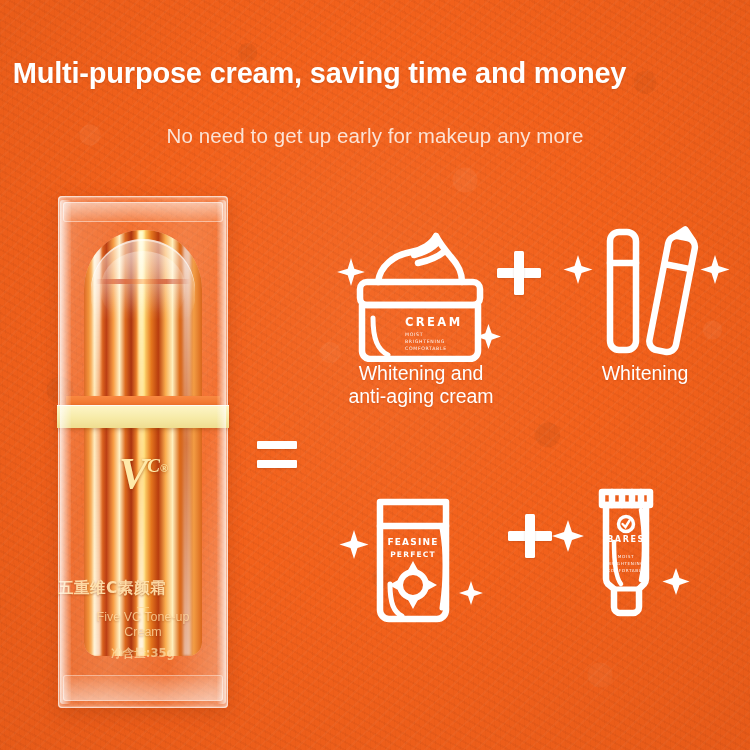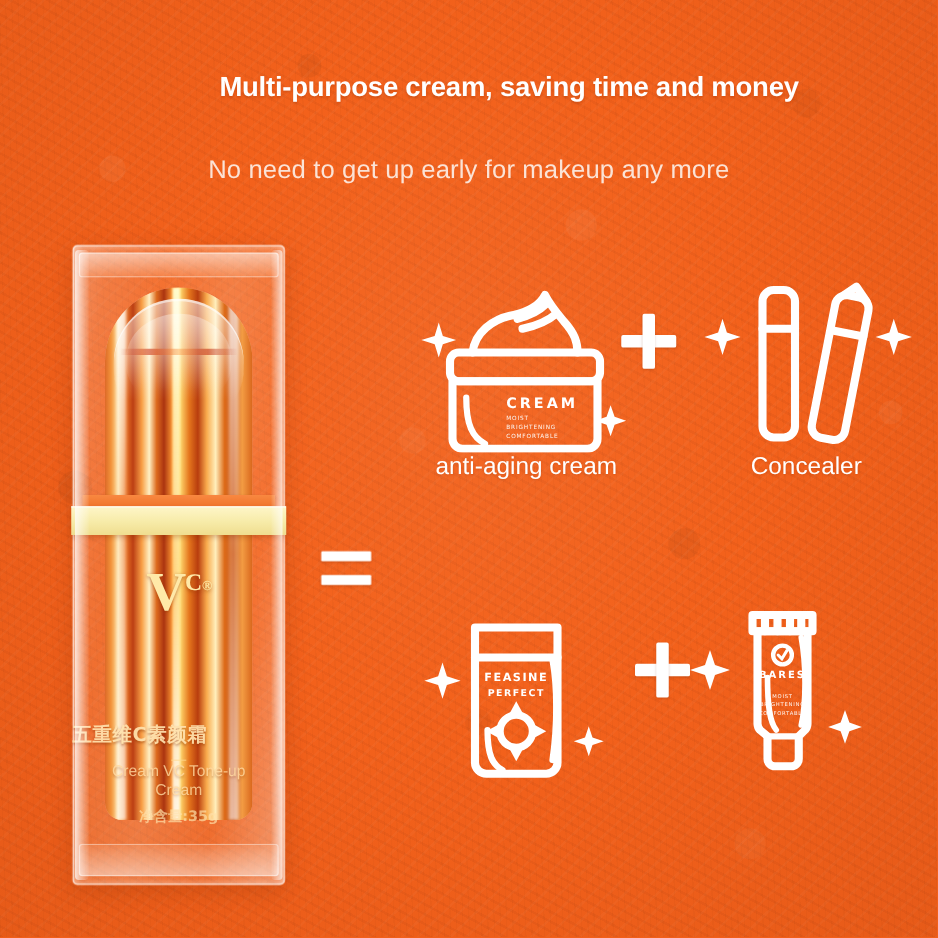--- a/index.html
+++ b/index.html
@@ -33,22 +33,22 @@
       repeating-linear-gradient(88deg, rgba(0,0,0,.022) 0 1px, transparent 1px 5px);
     opacity:.95;
   }
   .vig{
     position:absolute;inset:0;pointer-events:none;
     background:radial-gradient(ellipse at 50% 42%, rgba(255,255,255,.05) 0%, rgba(255,255,255,0) 45%, rgba(120,30,0,.10) 100%);
   }
 
   
   #headline{
-    position:absolute;left:0;top:57px;width:639px;text-align:right;
-    color:#fff;font-size:22px;font-weight:bold;letter-spacing:-.2px;
+    position:absolute;left:0;top:57px;width:639px;text-align:center;
+    color:#fff;font-size:29px;font-weight:bold;letter-spacing:-.2px;
     font-family:"Liberation Sans",sans-serif;
     text-shadow:0 1px 2px rgba(130,40,0,.25);
   }
   #subhead{
     position:absolute;left:0;top:124px;width:750px;text-align:center;
     color:#FBE3D6;font-size:20.5px;font-weight:normal;letter-spacing:.1px;
   }
 
   
   #product{position:absolute;left:58px;top:196px;width:170px;height:512px;}
@@ -149,20 +149,21 @@
     box-shadow:0 2px 4px rgba(130,50,0,.30), inset 0 1px 0 rgba(255,255,255,.8);
   }
 
   
   .vc{
     position:absolute;left:0;right:0;top:256px;text-align:center;
     color:#FFE9A8;font-size:44px;line-height:1;font-weight:bold;
     font-family:"Liberation Serif",serif;
     text-shadow:0 1px 3px rgba(140,50,0,.55);
     letter-spacing:-1px;
+    font-style:italic;
   }
   .vc sup{font-size:19px;vertical-align:super;letter-spacing:0;}
   .vc .reg{font-size:11px;vertical-align:super;}
 
   
   .pname-cn{
     position:absolute;left:0;right:0;top:382px;text-align:left;
     color:#FFE2AE;font-size:15.5px;font-weight:bold;letter-spacing:.5px;
     opacity:.92;text-shadow:0 1px 2px rgba(140,50,0,.5);
     font-family:"DejaVu Sans",sans-serif;
@@ -242,21 +243,21 @@
     <div class="band-or"></div>
     <div class="band"></div>
 
     <div class="vc">
       <span>V</span><sup>C</sup><span class="reg">®</span>
     </div>
 
     <div class="pname-cn">五重维C素颜霜</div>
     <div class="pname-dash">—</div>
     <div class="pname-en">
-      <div>Cream VC Tone-up</div>
+      <div>Five VC Tone-up</div>
       <div>Cream</div>
     </div>
     <div class="pname-net">净含量:35g</div>
 
     <div class="pbox-topedge"></div>
     <div class="pbox-botedge"></div>
     <div class="pbox-glareL"></div>
     <div class="pbox-glareR"></div>
   </div>
 
@@ -297,20 +298,21 @@
           <text x="95" y="128">COMFORTABLE</text>
         </g>
 
         <g fill="#fff">
           <path d="M40 38 L44 51 L57 55 L44 59 L40 72 L36 59 L23 55 L36 51 Z" transform="scale(.82) translate(10,6)"></path>
           <path d="M182 105 L185.5 115 L195.5 118.5 L185.5 122 L182 132 L178.5 122 L168.5 118.5 L178.5 115 Z" transform="scale(.92) translate(12,6)"></path>
         </g>
       </svg>
     </div>
     <div class="cap-txt">
+      <div>Whitening and</div>
       <div>anti-aging cream</div>
     </div>
   </div>
 
   <div class="cell" id="cell-conceal">
     <div class="art">
       <svg width="186" height="140" viewBox="0 0 186 140" fill="none">
         <g stroke="#fff" stroke-width="6.5" stroke-linecap="round" stroke-linejoin="round">
 
           <rect x="58" y="10" width="26" height="118" rx="9"></rect>
@@ -322,21 +324,21 @@
             <path d="M113 14 L121 6 L131 16"></path>
           </g>
         </g>
         <g fill="#fff">
           <path d="M26 33 L29.5 44 L40.5 47.5 L29.5 51 L26 62 L22.5 51 L11.5 47.5 L22.5 44 Z"></path>
           <path d="M163 33 L166.5 44 L177.5 47.5 L166.5 51 L163 62 L159.5 51 L148.5 47.5 L159.5 44 Z"></path>
         </g>
       </svg>
     </div>
     <div class="cap-txt">
-      <div>Concealer</div>
+      <div>Whitening</div>
     </div>
   </div>
 
   <div class="cell" id="cell-bb">
     <div class="art">
       <svg width="190" height="140" viewBox="0 0 190 140" fill="none">
         <g stroke="#fff" stroke-width="6.5" stroke-linecap="round" stroke-linejoin="round">
 
           <path d="M62 14 H128 v108 a9 9 0 0 1 -9 9 H71 a9 9 0 0 1 -9 -9 z"></path>
 

